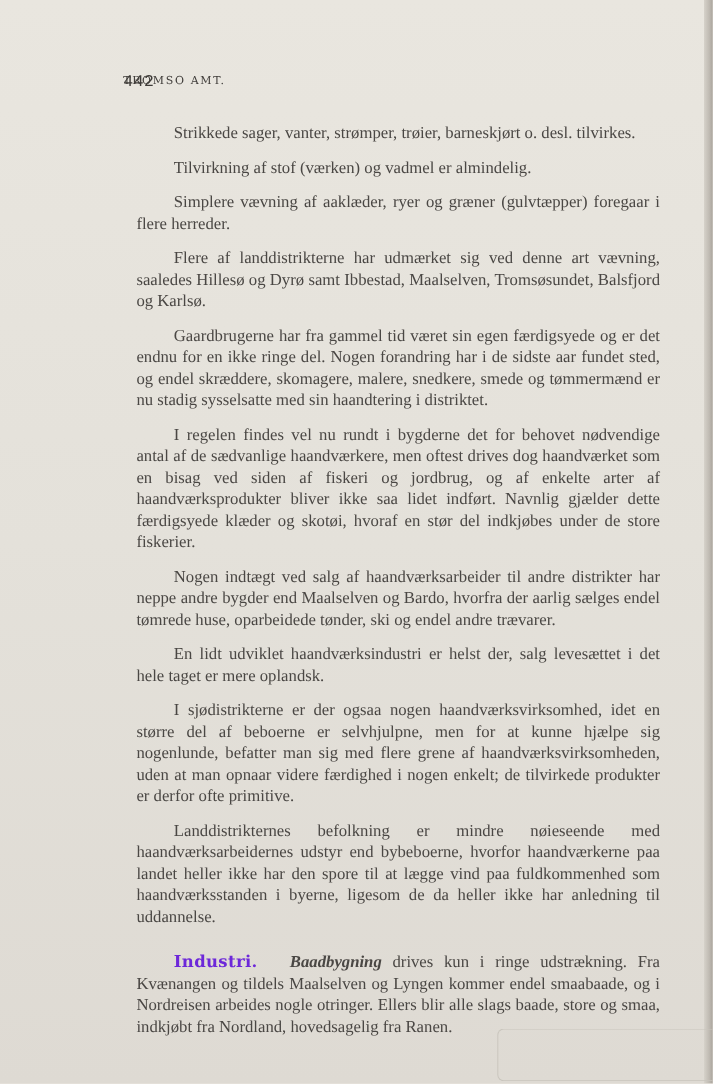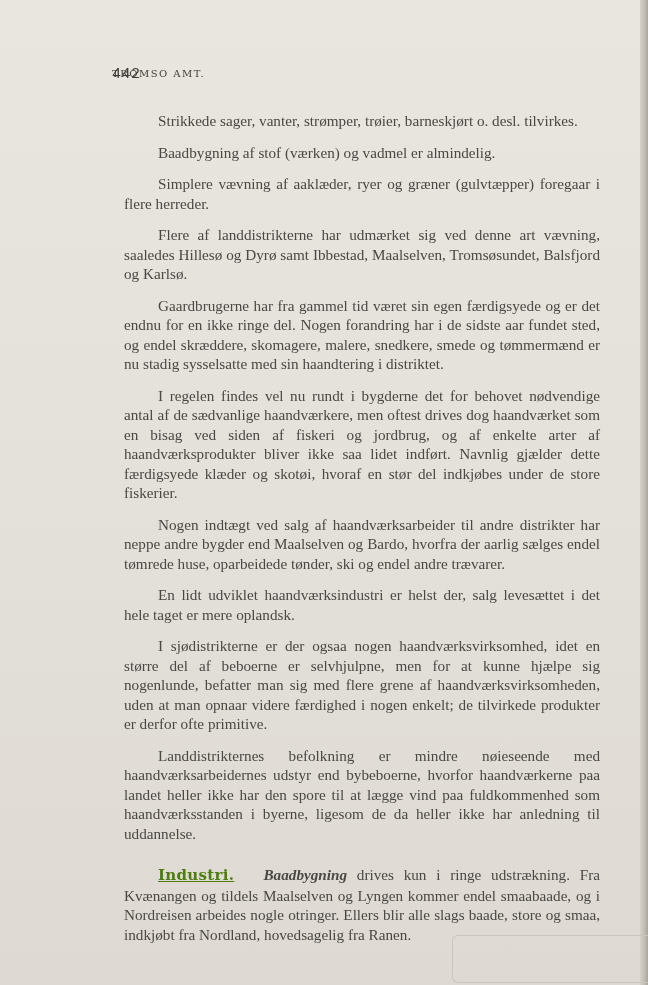--- a/index.html
+++ b/index.html
@@ -30,44 +30,43 @@
   }
   .body-text {
     position:absolute; left:112px; top:99px; width:500px;
     font-family:"Liberation Serif", serif;
     font-size:15.2px; line-height:19.5px; color:#4a4744;
     text-align:justify;
   }
   .para { margin:12px; text-indent:34px; }
   .section { margin-top:22px; }
   .heading-word {
-    font-family:"DejaVu Serif", serif; font-weight:bold; font-size:15px; color:#4d7c0f;
+    font-family:"DejaVu Serif", serif; font-weight:bold; font-size:15px; color:#6d28d9;
     letter-spacing:0.3px;
-    text-decoration:underline;
   }
   .italic-term { font-style:italic;font-weight:bold; }
   .stamp-box {
     position:absolute; left:452px; top:935px; width:200px; height:46px;
     border:1.5px solid #c9c5bd; border-right:none; border-radius:6px 0 0 6px;
   }
 </style>
 </head>
 <body>
 
 <div class="page"></div>
 <div class="edge"></div>
 
 <div class="header">
   <span class="page-num">442</span>
   <div class="running-title">TROMSO AMT.</div>
 </div>
 
 <div class="body-text">
   <p class="para">Strikkede sager, vanter, strømper, trøier, barneskjørt o. desl. tilvirkes.</p>
-  <p class="para">Baadbygning af stof (værken) og vadmel er almindelig.</p>
+  <p class="para">Tilvirkning af stof (værken) og vadmel er almindelig.</p>
   <p class="para">Simplere vævning af aaklæder, ryer og græner (gulvtæpper) foregaar i flere herreder.</p>
   <p class="para">Flere af landdistrikterne har udmærket sig ved denne art vævning, saaledes Hillesø og Dyrø samt Ibbestad, Maalselven, Tromsøsundet, Balsfjord og Karlsø.</p>
   <p class="para">Gaardbrugerne har fra gammel tid været sin egen færdigsyede og er det endnu for en ikke ringe del. Nogen forandring har i de sidste aar fundet sted, og endel skræddere, skomagere, malere, snedkere, smede og tømmermænd er nu stadig sysselsatte med sin haandtering i distriktet.</p>
   <p class="para">I regelen findes vel nu rundt i bygderne det for behovet nødvendige antal af de sædvanlige haandværkere, men oftest drives dog haandværket som en bisag ved siden af fiskeri og jordbrug, og af enkelte arter af haandværksprodukter bliver ikke saa lidet indført. Navnlig gjælder dette færdigsyede klæder og skotøi, hvoraf en stør del indkjøbes under de store fiskerier.</p>
   <p class="para">Nogen indtægt ved salg af haandværksarbeider til andre distrikter har neppe andre bygder end Maalselven og Bardo, hvorfra der aarlig sælges endel tømrede huse, oparbeidede tønder, ski og endel andre trævarer.</p>
   <p class="para">En lidt udviklet haandværksindustri er helst der, salg levesættet i det hele taget er mere oplandsk.</p>
   <p class="para">I sjødistrikterne er der ogsaa nogen haandværksvirksomhed, idet en større del af beboerne er selvhjulpne, men for at kunne hjælpe sig nogenlunde, befatter man sig med flere grene af haandværksvirksomheden, uden at man opnaar videre færdighed i nogen enkelt; de tilvirkede produkter er derfor ofte primitive.</p>
   <p class="para">Landdistrikternes befolkning er mindre nøieseende med haandværksarbeidernes udstyr end bybeboerne, hvorfor haandværkerne paa landet heller ikke har den spore til at lægge vind paa fuldkommenhed som haandværksstanden i byerne, ligesom de da heller ikke har anledning til uddannelse.</p>
 
   <p class="para section"><span class="heading-word">Industri.</span>&nbsp;&nbsp;&nbsp;<span class="italic-term">Baadbygning</span><span> drives kun i ringe udstrækning. Fra Kvænangen og tildels Maalselven og Lyngen kommer endel smaabaade, og i Nordreisen arbeides nogle otringer. Ellers blir alle slags baade, store og smaa, indkjøbt fra Nordland, hovedsagelig fra Ranen.</span></p>

